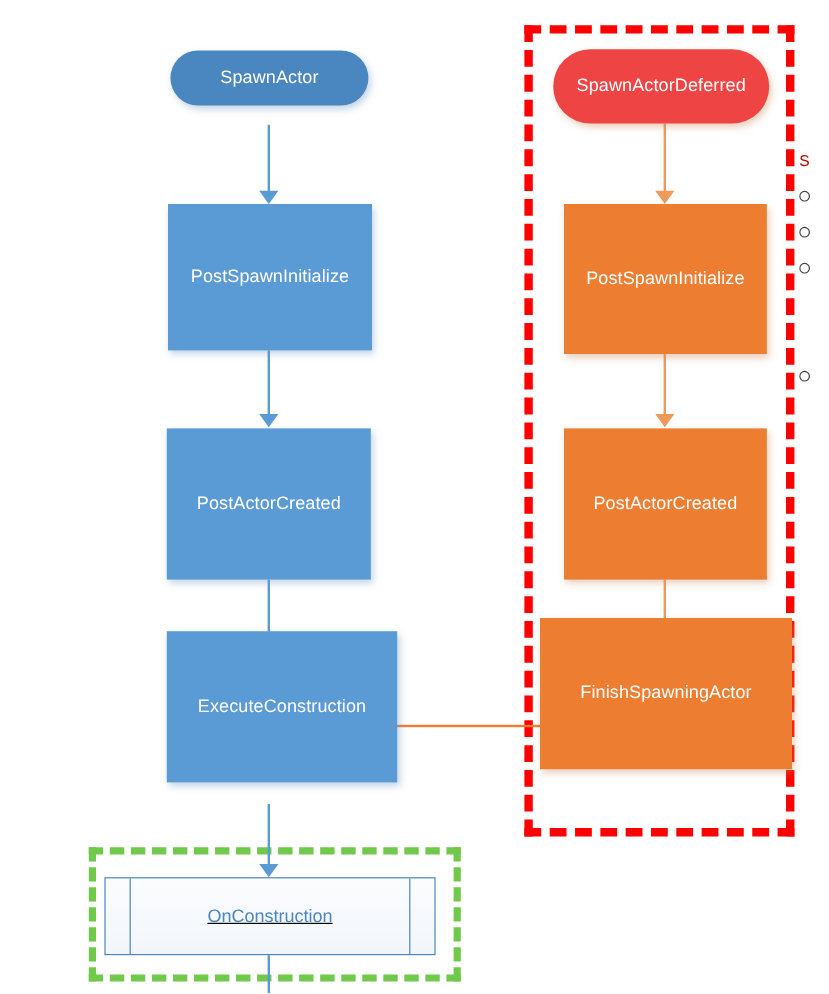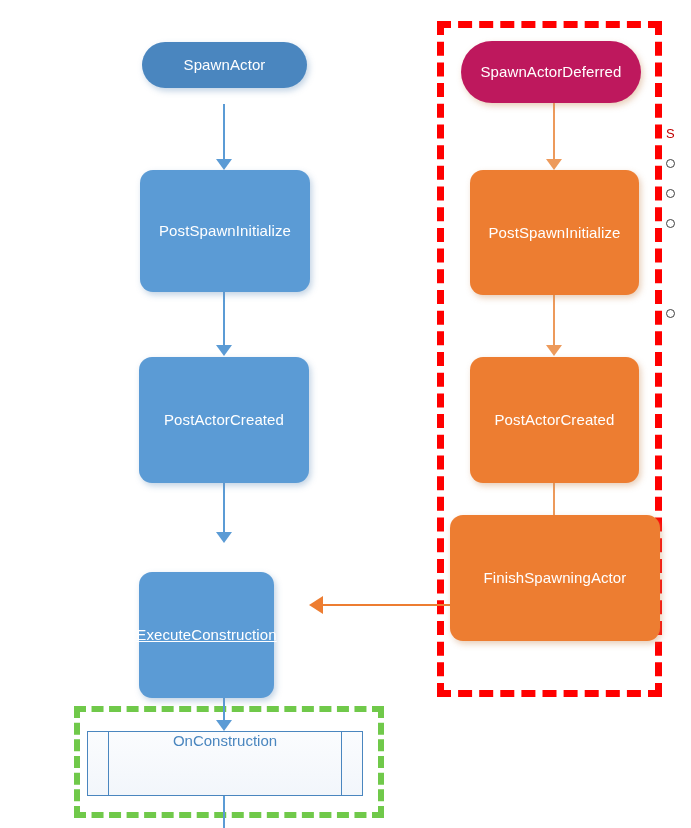--- a/index.html
+++ b/index.html
@@ -23,26 +23,25 @@
     position: absolute;
     display: flex;
     align-items: center;
     justify-content: center;
     text-align: center;
     color: #ffffff;
     font-size: 15px;
     letter-spacing: .1px;
     box-sizing: border-box;
     line-height: 1.15;
-    border-radius: 13px;
   }
   .node-blue   { background: #5B9BD5; }
   .node-orange { background: #ED7D31; }
   .pill-blue   { background: #4A86BF; border-radius: 999px; }
-  .pill-orange { background: #be185d; border-radius: 999px; }
+  .pill-orange { background: #ef4444; border-radius: 999px; }
 
   .node.shadow {
     box-shadow: 2px 3px 6px rgba(110,150,190,.42);
   }
   .node.shadow-o {
     box-shadow: 2px 3px 6px rgba(200,140,90,.42);
   }
 
   
   .vline {
@@ -83,21 +82,23 @@
   .frame-red   { border: 7px dashed #FF0000; }
   .frame-green { border: 6px dashed #70C94A; }
 
   
   .pp-wrap {
     position: absolute;
     box-sizing: border-box;
     background: linear-gradient(180deg, #fbfcfe 0%, #f2f6fb 100%);
     border: 1px solid #4A86BF;
     display: flex;
+    align-items: center;
     justify-content: center;
+    text-decoration: underline;
   }
   .pp-bar {
     position: absolute;
     top: 0; bottom: 0;
     width: 1px;
     background: #4A86BF;
   }
   .pp-label {
     color: #4A86BF;
     font-size: 15px;
@@ -170,21 +171,21 @@
   </div>
 
   <div class="node node-blue shadow" style="left:140px; top:170px; width:170px; height:122px;">
     <span>PostSpawnInitialize</span>
   </div>
 
   <div class="node node-blue shadow" style="left:139px; top:357px; width:170px; height:126px;">
     <span>PostActorCreated</span>
   </div>
 
-  <div class="node node-blue shadow" style="left:139px; top:572px; width:135px; height:126px;text-decoration:underline;">
+  <div class="node node-blue shadow" style="left:139px; top:526px; width:192px; height:126px;">
     <span>ExecuteConstruction</span>
   </div>
 
   <div class="pp-wrap" style="left:87px; top:731px; width:276px; height:65px;">
     <div class="pp-bar" style="left:20px;"></div>
     <div class="pp-bar" style="right:20px;"></div>
     <span class="pp-label">OnConstruction</span>
   </div>
 
   <div class="node pill-orange shadow-o" style="left:461px; top:41px; width:180px; height:62px;">

